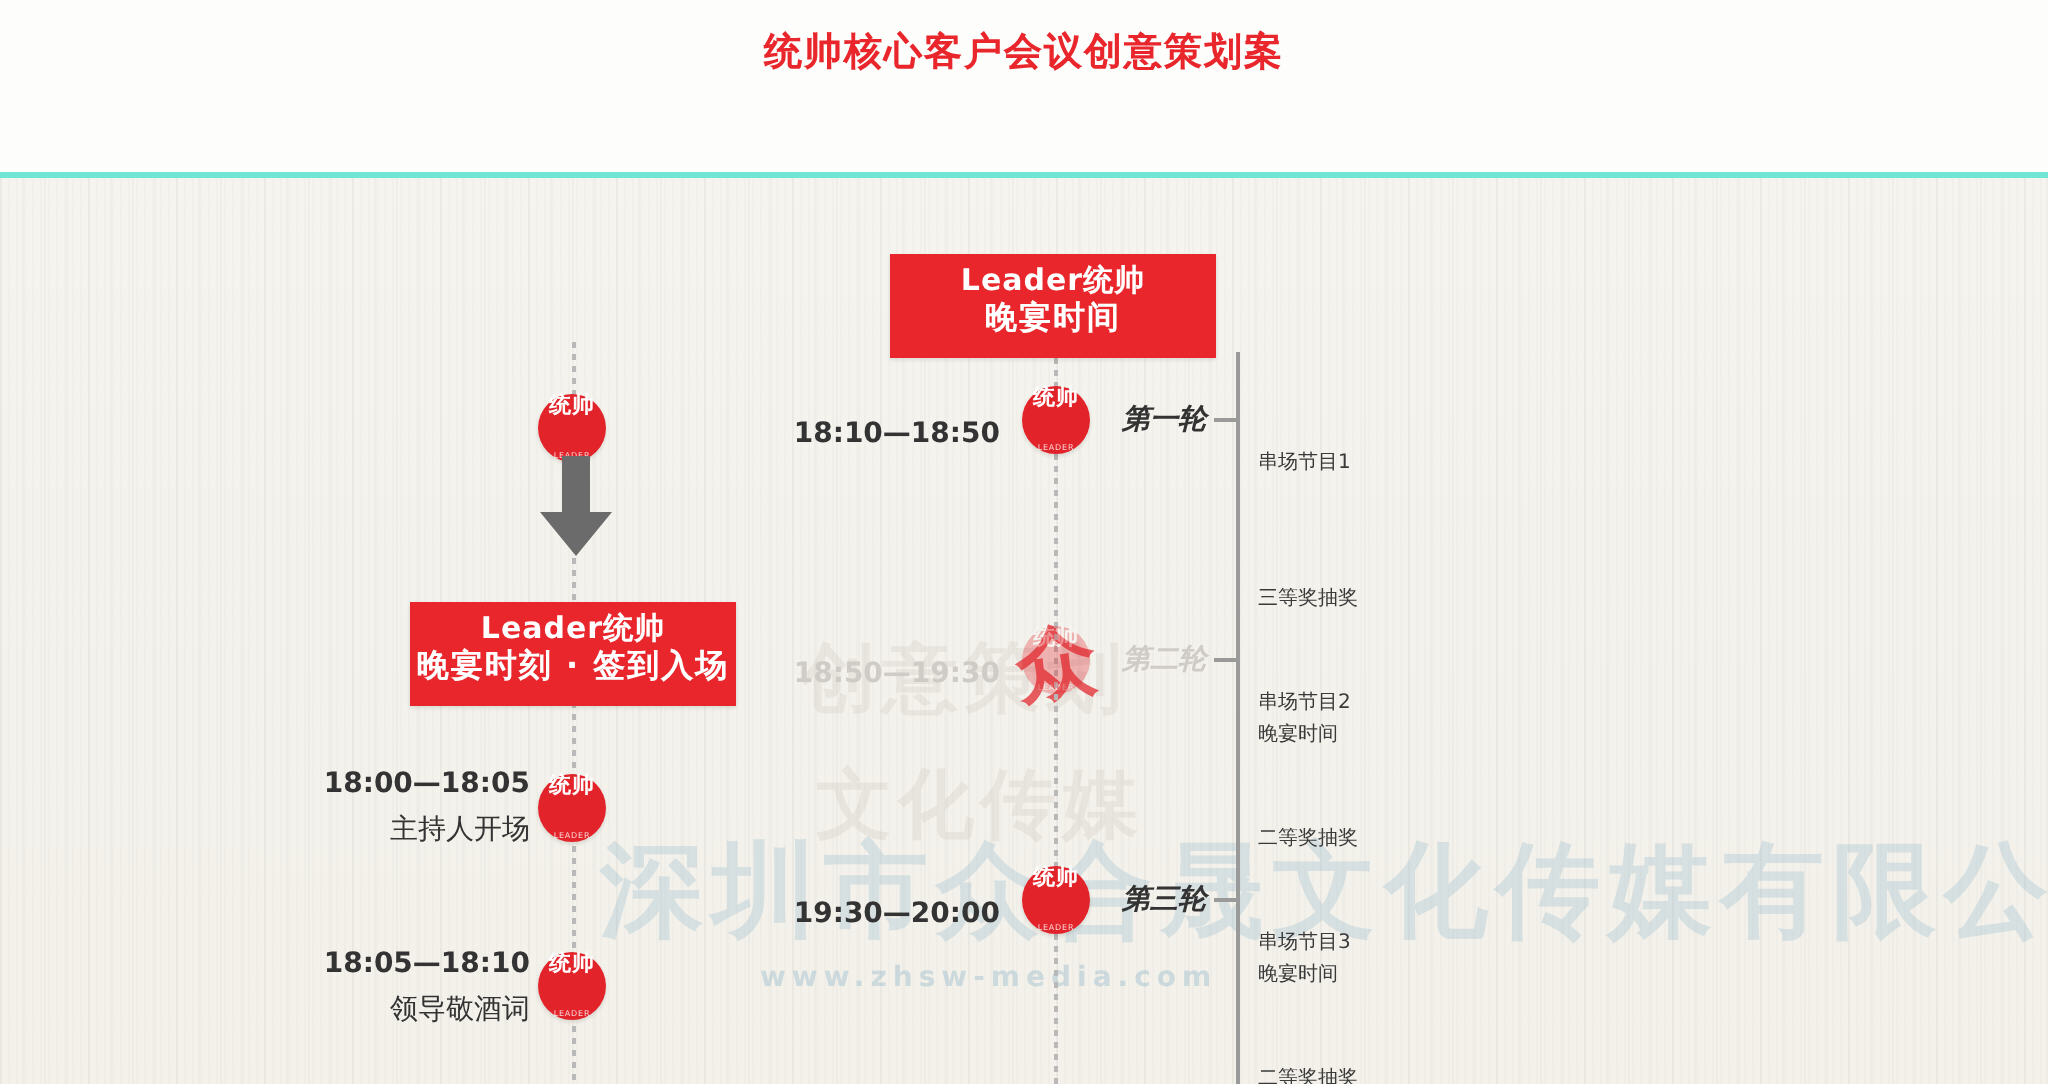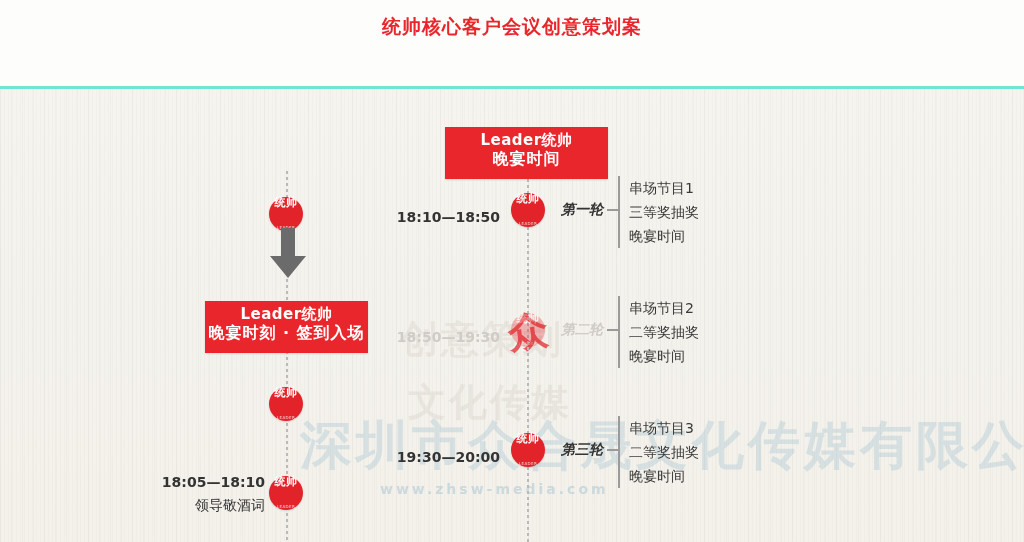--- a/index.html
+++ b/index.html
@@ -172,22 +172,22 @@
     font-style:italic;
   }
 
   .bracket {
     position:absolute;
     border-left:2px solid #9a9a9a;
     padding-left:9px;
   }
   .bracket .sub {
     font-family:"DejaVu Sans", sans-serif;
-    font-size:14px; color:#3a3a3a;
-    line-height:24px; white-space:nowrap;
+    font-size:10px; color:#3a3a3a;
+    line-height:24px; white-space:nowrap;margin-top:44px;
   }
   .dash {
     position:absolute;
     width:11px; height:2px; background:#9a9a9a;
   }
 </style>
 </head>
 <body>
 
 <div class="header">
@@ -217,20 +217,24 @@
   </div>
 
   <div class="badge" style="left:269px; top:108px;">
     <span class="bd-cn">统帅</span>
     <span class="bd-en">LEADER</span>
   </div>
   <svg class="arrow" viewBox="0 0 40 52">
     <polygon points="13,0 27,0 27,28 38,28 20,50 2,28 13,28" fill="#6b6b6b"></polygon>
   </svg>
 
+  <div class="lrow" style="left:120px; top:292px; width:145px;">
+    <div class="t-time">18:00—18:05</div>
+    <div class="t-desc">主持人开场</div>
+  </div>
   <div class="badge" style="left:269px; top:298px;">
     <span class="bd-cn">统帅</span>
     <span class="bd-en">LEADER</span>
   </div>
 
   <div class="lrow" style="left:120px; top:382px; width:145px;">
     <div class="t-time">18:05—18:10</div>
     <div class="t-desc">领导敬酒词</div>
   </div>
   <div class="badge" style="left:269px; top:387px;">

